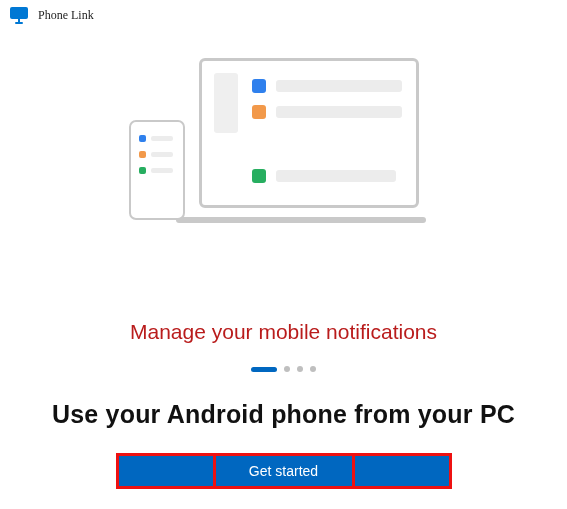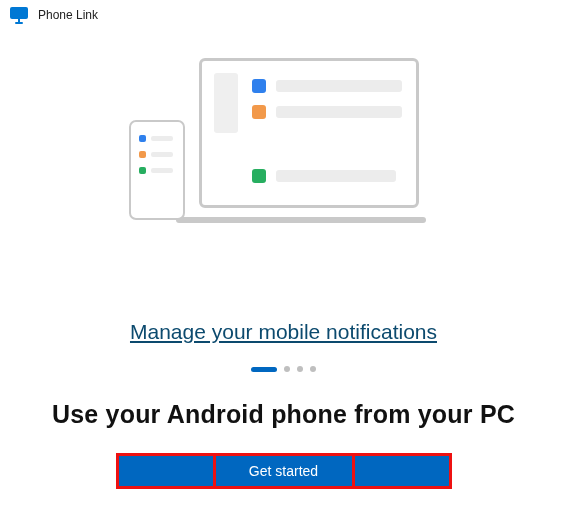--- a/index.html
+++ b/index.html
@@ -1,19 +1,19 @@
 <!DOCTYPE html>
 <html><head>
 <meta charset="utf-8">
 <style>
   * { box-sizing: border-box; margin: 0; padding: 0; }
   html, body { width: 567px; height: 509px; background: #fff; font-family: "Segoe UI", Arial, sans-serif; color: #1a1a1a; overflow: hidden; }
 
   
-  .titlebar { display: flex; align-items: center; gap: 10px; padding: 6px 10px 4px 10px; }
+  .titlebar { display: flex; align-items: center; gap: 10px; padding: 6px 10px 4px 10px; font-family: Liberation Serif, serif; }
   .app-icon { width: 18px; height: 18px; position: relative; }
   .app-icon .screen { position: absolute; top: 1px; left: 0; width: 18px; height: 12px; background: #0078d4; border-radius: 2px; }
   .app-icon .stand { position: absolute; bottom: 0; left: 5px; width: 8px; height: 2px; background: #0078d4; border-radius: 1px; }
   .app-icon .neck { position: absolute; bottom: 2px; left: 8px; width: 2px; height: 3px; background: #0078d4; }
   .app-title { font-size: 12px; color: #222; }
 
   
   .illustration-wrap { width: 100%; display: flex; justify-content: center; margin-top: 30px; }
   .illustration { position: relative; width: 310px; height: 180px; }
 
@@ -38,21 +38,21 @@
   .ph-row.p1 { top: 12px; }
   .ph-row.p2 { top: 28px; }
   .ph-row.p3 { top: 44px; }
   .dot { width: 7px; height: 7px; border-radius: 2px; flex: 0 0 auto; }
   .dot.blue { background: #2f80ed; }
   .dot.orange { background: #f2994a; }
   .dot.green { background: #27ae60; }
   .pbar { flex: 1 1 auto; height: 5px; background: #ececec; border-radius: 2px; }
 
   
-  .slide-caption { text-align: center; font-size: 21px; font-weight: 400; color: #0c4a6e; margin-top: 82px; text-decoration: underline; }
+  .slide-caption { text-align: center; font-size: 21px; font-weight: 400; color: #b91c1c; margin-top: 82px; }
 
   
   .pager { display: flex; justify-content: center; align-items: center; gap: 7px; margin-top: 22px; }
   .pager-dot { width: 6px; height: 6px; background: #bfbfbf; border-radius: 50%; }
   .pager-pill { width: 26px; height: 5px; background: #0067c0; border-radius: 3px; }
 
   
   .main-heading { text-align: center; font-size: 25px; font-weight: 700; color: #111; margin-top: 28px; letter-spacing: 0.2px; }
 
   

